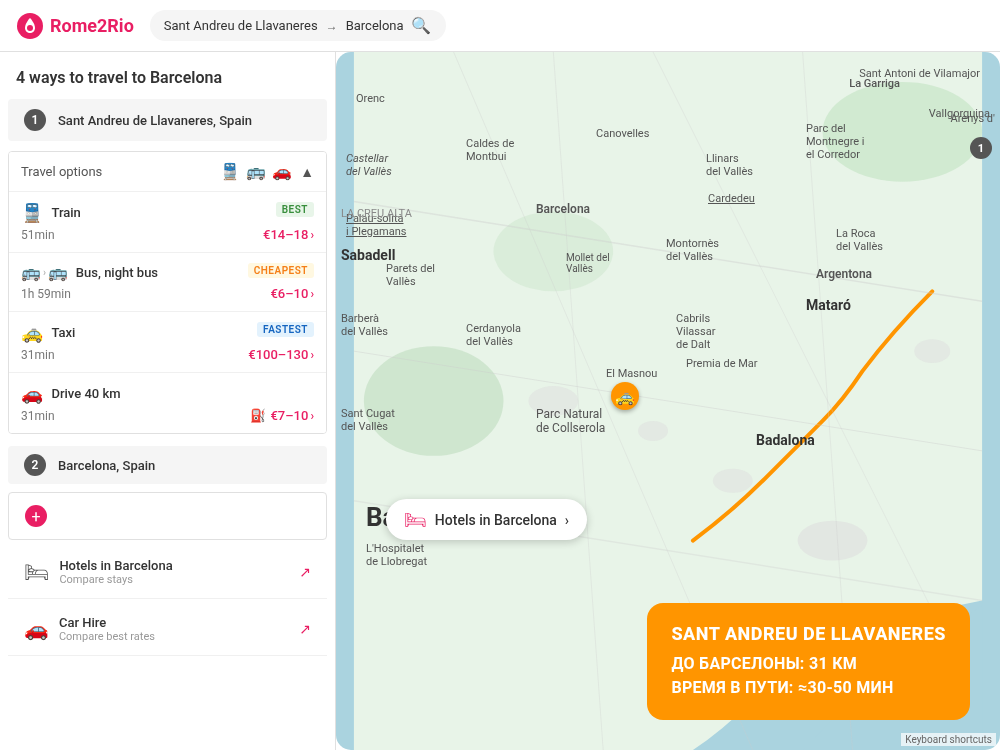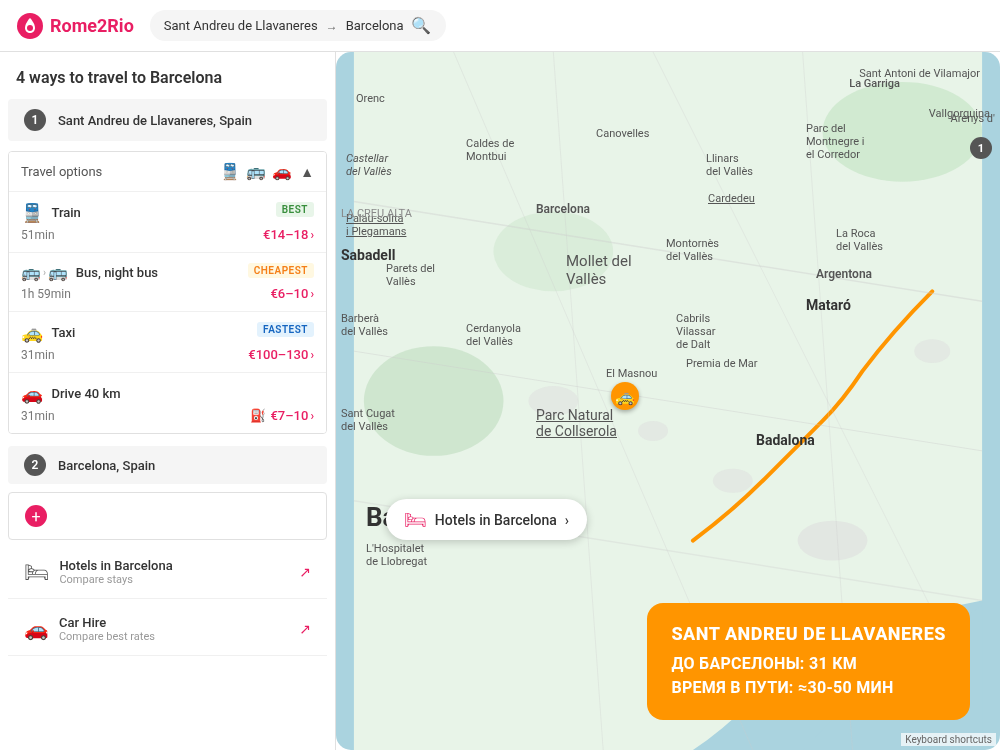--- a/index.html
+++ b/index.html
@@ -596,33 +596,33 @@
     <div style="position:absolute; top:85px; left:130px; font-size:11px; color:#555;">Caldes de<br>Montbui</div>
     <div style="position:absolute; top:75px; left:260px; font-size:11px; color:#555;">Canovelles</div>
     <div style="position:absolute; top:100px; left:370px; font-size:11px; color:#555;">Llinars<br>del Vallès</div>
     <div style="position:absolute; top:70px; left:470px; font-size:11px; color:#555;">Parc del<br>Montnegre i<br>el Corredor</div>
     <div style="position:absolute; top:60px; right:5px; font-size:11px; color:#555;">Arenys d'</div>
     <div style="position:absolute; top:160px; left:10px; font-size:11px; color:#555;text-decoration:underline;">Palau-solità<br>i Plegamans</div>
     <div style="position:absolute; top:150px; left:200px; font-size:12px; color:#555; font-weight:600;">Barcelona</div>
     <div style="position:absolute; top:140px; left:372px; font-size:11px; color:#555;text-decoration:underline;">Cardedeu</div>
     <div style="position:absolute; top:175px; left:500px; font-size:11px; color:#555;">La Roca<br>del Vallès</div>
     <div style="position:absolute; top:210px; left:50px; font-size:11px; color:#555;">Parets del<br>Vallès</div>
-    <div style="position:absolute; top:200px; left:230px; font-size:15px; color:#555;">Mollet del<br>Vallès</div>
+    <div style="position:absolute; top:200px; left:230px; font-size:10px; color:#555;">Mollet del<br>Vallès</div>
     <div style="position:absolute; top:185px; left:330px; font-size:11px; color:#555;">Montornès<br>del Vallès</div>
     <div style="position:absolute; top:215px; left:480px; font-size:12px; color:#555; font-weight:600;">Argentona</div>
     <div style="position:absolute; top:155px; left:5px; font-size:11px; color:#888;">LA CREU ALTA</div>
     <div style="position:absolute; top:195px; left:5px; font-size:14px; color:#333; font-weight:700;">Sabadell</div>
     <div style="position:absolute; top:260px; left:5px; font-size:11px; color:#555;">Barberà<br>del Vallès</div>
     <div style="position:absolute; top:270px; left:130px; font-size:11px; color:#555;">Cerdanyola<br>del Vallès</div>
     <div style="position:absolute; top:260px; left:340px; font-size:11px; color:#555;">Cabrils<br>Vilassar<br>de Dalt</div>
     <div style="position:absolute; top:245px; left:470px; font-size:14px; color:#333; font-weight:700;">Mataró</div>
     <div style="position:absolute; top:305px; left:350px; font-size:11px; color:#555;">Premia de Mar</div>
     <div style="position:absolute; top:315px; left:270px; font-size:11px; color:#555;">El Masnou</div>
     <div style="position:absolute; top:355px; left:5px; font-size:11px; color:#555;">Sant Cugat<br>del Vallès</div>
-    <div style="position:absolute; top:355px; left:200px; font-size:14px; color:#555;text-decoration:underline;">Parc Natural<br>de Collserola</div>
+    <div style="position:absolute; top:355px; left:200px; font-size:12px; color:#555;">Parc Natural<br>de Collserola</div>
     <div style="position:absolute; top:380px; left:420px; font-size:14px; color:#333; font-weight:700;">Badalona</div>
     <div style="position:absolute; top:450px; left:30px; font-size:26px; color:#333; font-weight:700;">Barc<span style="opacity:0.6;">e</span>lona</div>
     <div style="position:absolute; top:490px; left:30px; font-size:11px; color:#555;">L'Hospitalet<br>de Llobregat</div>
 
     <div class="map-marker" style="top:85px; right:8px;">1</div>
 
     <div class="taxi-map-marker" style="top:330px; left:275px;">🚕</div>
 
     <div class="hotels-map-btn" style="bottom:210px; left:50px;">
       <span class="hotel-icon">🛏</span>

